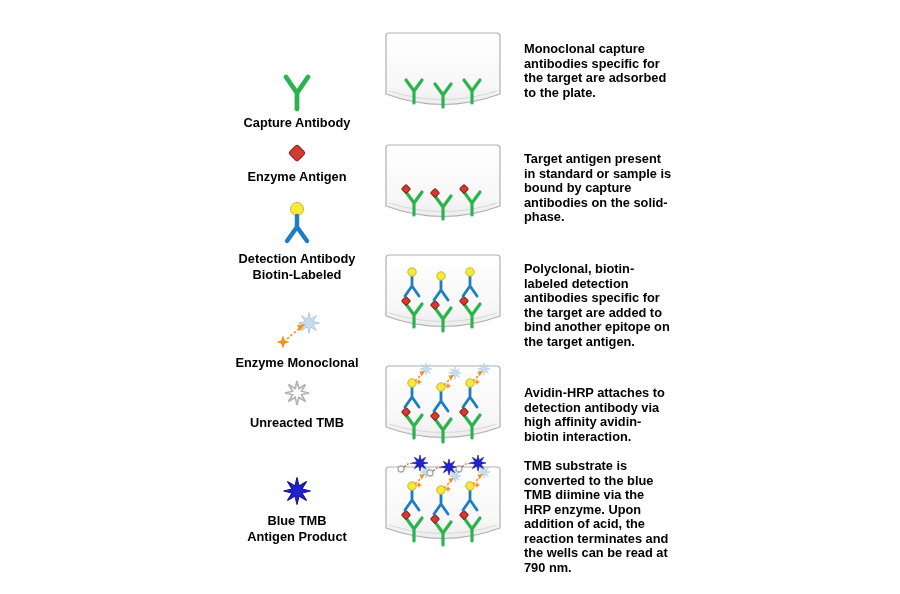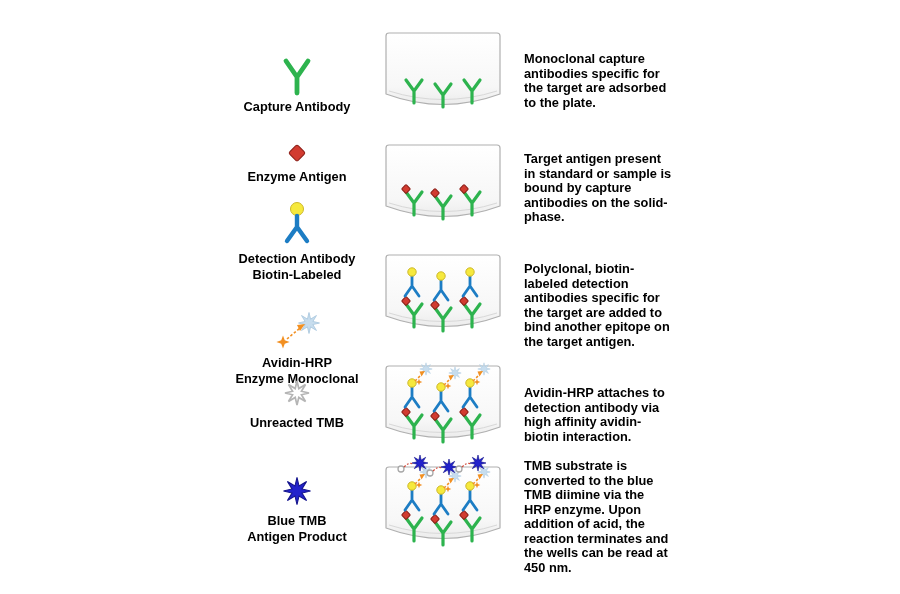--- a/index.html
+++ b/index.html
@@ -85,21 +85,21 @@
           <use href="#unit-s3"></use>
           <use href="#u-avidin"></use>
         </g>
       <g id="unit-s5">
           <use href="#unit-s4"></use>
           <use href="#u-tmb"></use>
         </g>
     </defs>
   </svg>
 
-  <div class="legend-item" style="top:52px">
+  <div class="legend-item" style="top:68px">
     <div class="legend-icon">
       <svg width="44" height="44" viewBox="0 0 44 44">
         <path class="st-green-lg" d="M22,41 V25 M22,25 L11,9 M22,25 L33,9"></path>
       </svg>
     </div>
     <div class="legend-label">
       <span>Capture Antibody</span>
     </div>
   </div>
 
@@ -130,21 +130,20 @@
   <div class="legend-item" style="top:312px">
     <div class="legend-icon">
       <svg width="52" height="40" viewBox="0 0 52 40">
         <use href="#star8" class="f-paleblue" transform="translate(38,11) scale(1.05)"></use>
         <use href="#spark4" class="f-orange" transform="translate(12,30) scale(1.1)"></use>
         <path class="st-orange-dash" d="M16,27 L29,16"></path>
         <polygon class="f-orange" points="34,12 26,13 29,19"></polygon>
       </svg>
     </div>
     <div class="legend-label">
-      <span>Avidin-HRP</span>
       <span>Enzyme Monoclonal</span>
     </div>
   </div>
 
   <div class="legend-item" style="top:374px">
     <div class="legend-icon">
       <svg width="38" height="38" viewBox="0 0 38 38">
         <use href="#star8" class="f-whitestar" transform="translate(19,19) scale(1.2)"></use>
       </svg>
     </div>
@@ -198,19 +197,19 @@
   </svg>
 
   <svg class="well-svg" style="top:462px" width="132" height="92" viewBox="0 0 132 92">
     <path class="well-body" d="M9,8 Q9,5 12,5 H120 Q123,5 123,8 V66 Q66,87 9,66 Z"></path>
     <path class="well-inner-line" d="M12,63 Q66,80 120,63"></path>
     <use href="#unit-s5" transform="translate(37,79)"></use>
     <use href="#unit-s5" transform="translate(66,83)"></use>
     <use href="#unit-s5" transform="translate(95,79)"></use>
   </svg>
 
-  <div class="step-text" style="top:52px">Monoclonal capture antibodies specific for the target are adsorbed to the plate.</div>
+  <div class="step-text" style="top:42px">Monoclonal capture antibodies specific for the target are adsorbed to the plate.</div>
   <div class="step-text" style="top:262px">Polyclonal, biotin-labeled detection antibodies specific for the target are added to bind another epitope on the target antigen.</div>
   <div class="step-text" style="top:152px">Target antigen present in standard or sample is bound by capture antibodies on the solid-phase.</div>
   <div class="step-text" style="top:386px">Avidin-HRP attaches to detection antibody via high affinity avidin-biotin interaction.</div>
-  <div class="step-text" style="top:459px">TMB substrate is converted to the blue TMB diimine via the HRP enzyme. Upon addition of acid, the reaction terminates and the wells can be read at 450 nm.</div>
+  <div class="step-text" style="top:459px">TMB substrate is converted to the blue TMB diimine via the HRP enzyme. Upon addition of acid, the reaction terminates and the wells can be read at 790 nm.</div>
 
 </div>
 
 </body></html>

